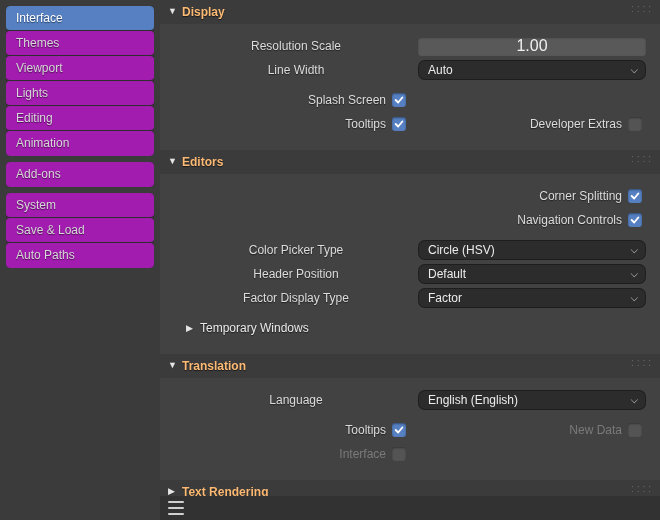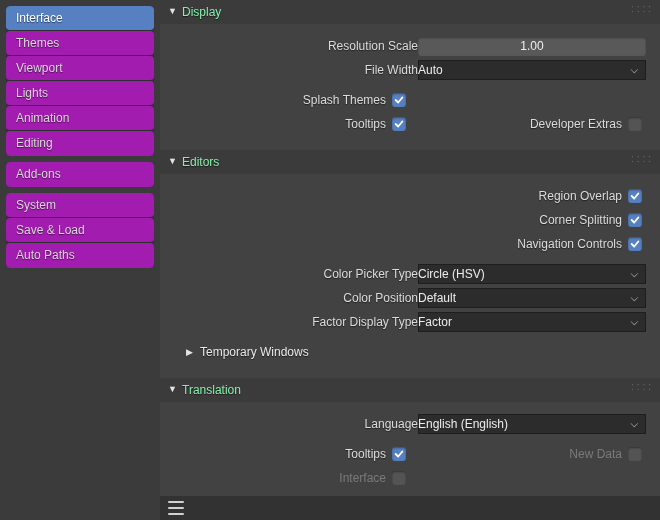--- a/index.html
+++ b/index.html
@@ -5,28 +5,28 @@
   * { margin:0; padding:0; box-sizing:border-box; font-family:-apple-system,BlinkMacSystemFont,"Segoe UI",Arial,sans-serif; font-size:12px; -webkit-font-smoothing:antialiased; }
   body { background:#3b3b3b; color:#e5e5e5; width:660px; height:520px; overflow:hidden; display:flex; }
   .sidebar { width:160px; background:#3b3b3b; padding:6px; display:flex; flex-direction:column; gap:6px; }
   .nav-group { background:#323232; border-radius:4px; overflow:hidden; }
   .nav-item { height:25px; line-height:25px; padding:0 10px; color:#d8d8d8; cursor:pointer; border-radius:4px; background:#a21caf; border-bottom:1px solid #2e2e2e; text-shadow:0 1px 1px rgba(0,0,0,.5); }
   .nav-item:last-child { border-bottom:none; }
   .nav-item.active { background:#5680c2; color:#fff; }
   .main { flex:1; background:#424242; overflow-y:auto; position:relative; padding-bottom:30px; }
   .panel-head { height:24px; background:#3b3b3b; display:flex; align-items:center; padding:0 8px; position:relative; cursor:pointer; }
   .panel-head .arrow { width:10px; display:inline-block; margin-right:4px; font-size:9px; color:#e5e5e5; transform:translateY(-1px); }
-  .panel-head .title { color:#86efac; text-shadow:0 1px 1px rgba(0,0,0,.6); }
+  .panel-head .title { color:#fdba74; text-shadow:0 1px 1px rgba(0,0,0,.6);font-weight:bold; }
   .panel-head .grip { position:absolute; right:6px; top:3px; color:#6a6a6a; font-size:10px; letter-spacing:3px; }
   .panel-body { padding:10px 14px 14px; }
   .row { height:24px; display:flex; align-items:center; }
-  .pair .lbl { width:244px; text-align:right; padding-right:0; color:#dcdcdc; text-shadow:0 1px 1px rgba(0,0,0,.5); }
+  .pair .lbl { width:244px; text-align:center; padding-right:0; color:#dcdcdc; text-shadow:0 1px 1px rgba(0,0,0,.5); }
   .pair .ctrl { flex:1; }
-  input.num { width:100%; height:19px; background:#595959; border:none; border-radius:3px; color:#f0f0f0; text-align:center; font-size:12px; box-shadow:inset 0 1px 2px rgba(0,0,0,.35); }
-  .select { width:100%; height:20px; background:#2c2c2c; border-radius:0; color:#ececec; display:flex; align-items:center; padding:0 0; position:relative; cursor:pointer; box-shadow:inset 0 0 0 1px rgba(0,0,0,.3);text-align:center; }
+  input.num { width:100%; height:19px; background:#595959; border:none; border-radius:3px; color:#f0f0f0; text-align:center; font-size:16px; box-shadow:inset 0 1px 2px rgba(0,0,0,.35); }
+  .select { width:100%; height:20px; background:#2c2c2c; border-radius:7px; color:#ececec; display:flex; align-items:center; padding:0 10px; position:relative; cursor:pointer; box-shadow:inset 0 0 0 1px rgba(0,0,0,.3);text-align:center; }
   .select .chev { position:absolute; right:8px; font-size:10px; color:#c0c0c0; }
   .check-row { display:flex; align-items:center; height:24px; }
   .check-row .half { width:50%; display:flex; align-items:center; justify-content:flex-end; padding-right:4px; }
   .check-row .half .cl { margin-right:6px; color:#dcdcdc; text-shadow:0 1px 1px rgba(0,0,0,.5); }
   .check-row .half .cl.disabled { color:#7a7a7a; text-shadow:none; }
   .check-row.single { justify-content:flex-end; padding-right:4px; }
   .check-row.single .cl { margin-right:6px; color:#dcdcdc; text-shadow:0 1px 1px rgba(0,0,0,.5); }
   .cb { width:14px; height:14px; border-radius:3px; background:#545454; box-shadow:inset 0 1px 2px rgba(0,0,0,.4); display:flex; align-items:center; justify-content:center; cursor:pointer; }
   .cb.on { background:#5680c2; }
   .cb.on svg { display:block; }
@@ -42,22 +42,22 @@
 </style>
 </head>
 <body>
 
 <div class="sidebar">
   <div class="nav-group">
     <div class="nav-item active">Interface</div>
     <div class="nav-item">Themes</div>
     <div class="nav-item">Viewport</div>
     <div class="nav-item">Lights</div>
+    <div class="nav-item">Editing</div>
     <div class="nav-item">Animation</div>
-    <div class="nav-item">Editing</div>
   </div>
   <div class="nav-group">
     <div class="nav-item">Add-ons</div>
   </div>
   <div class="nav-group">
     <div class="nav-item">System</div>
     <div class="nav-item">Save &amp; Load</div>
     <div class="nav-item">Auto Paths</div>
   </div>
 </div>
@@ -68,32 +68,32 @@
     <span class="arrow">▼</span>
     <span class="title">Display</span>
     <span class="grip">::::</span>
   </div>
   <div class="panel-body">
     <div class="row pair">
       <div class="lbl">Resolution Scale</div>
       <div class="ctrl"><input class="num" value="1.00" style=""></div>
     </div>
     <div class="row pair">
-      <div class="lbl">File Width</div>
+      <div class="lbl">Line Width</div>
       <div class="ctrl">
         <div class="select">
           <span>Auto</span>
           <span class="chev">⌵</span>
         </div>
       </div>
     </div>
     <div class="sep"></div>
     <div class="check-row">
       <div class="half">
-        <span class="cl">Splash Themes</span>
+        <span class="cl">Splash Screen</span>
         <span class="cb on">
             <svg viewBox="0 0 12 12">
               <path d="M2 6 L5 9 L10 3"></path>
             </svg>
           </span>
       </div>
     </div>
     <div class="check-row">
       <div class="half">
         <span class="cl">Tooltips</span>
@@ -109,28 +109,20 @@
       </div>
     </div>
   </div>
 
   <div class="panel-head">
     <span class="arrow">▼</span>
     <span class="title">Editors</span>
     <span class="grip">::::</span>
   </div>
   <div class="panel-body">
-    <div class="check-row single">
-      <span class="cl">Region Overlap</span>
-      <span class="cb on">
-          <svg viewBox="0 0 12 12">
-            <path d="M2 6 L5 9 L10 3"></path>
-          </svg>
-        </span>
-    </div>
     <div class="check-row single">
       <span class="cl">Corner Splitting</span>
       <span class="cb on">
           <svg viewBox="0 0 12 12">
             <path d="M2 6 L5 9 L10 3"></path>
           </svg>
         </span>
     </div>
     <div class="check-row single">
       <span class="cl">Navigation Controls</span>
@@ -144,21 +136,21 @@
     <div class="row pair">
       <div class="lbl">Color Picker Type</div>
       <div class="ctrl">
         <div class="select">
           <span>Circle (HSV)</span>
           <span class="chev">⌵</span>
         </div>
       </div>
     </div>
     <div class="row pair">
-      <div class="lbl">Color Position</div>
+      <div class="lbl">Header Position</div>
       <div class="ctrl">
         <div class="select">
           <span>Default</span>
           <span class="chev">⌵</span>
         </div>
       </div>
     </div>
     <div class="row pair">
       <div class="lbl">Factor Display Type</div>
       <div class="ctrl">

